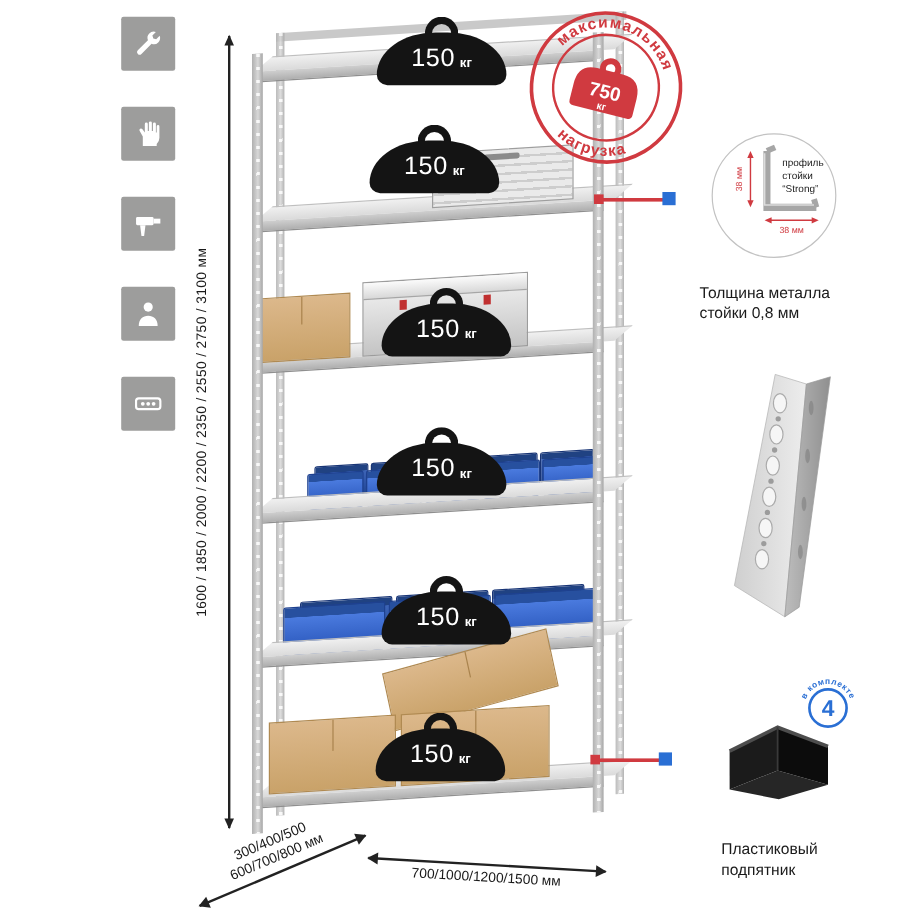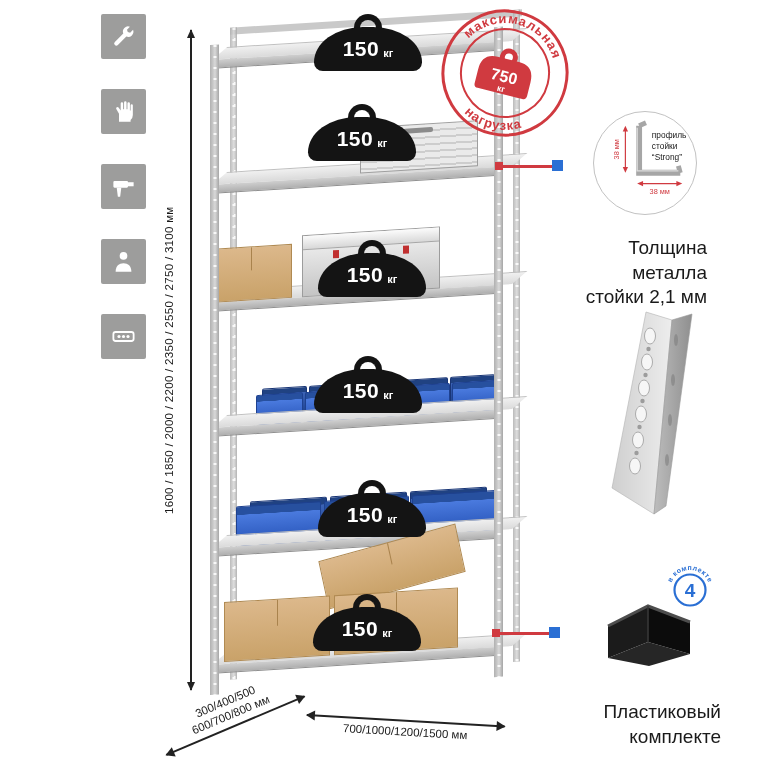--- a/index.html
+++ b/index.html
@@ -51,37 +51,37 @@
   .bin { position:absolute; border-radius:2px; border:1px solid #1e4190;
          background:linear-gradient(180deg,#27509f 0%,#27509f 20%,#4a7ade 21%,#3462c6 70%,#2a55ae 100%); }
   .bin.back { filter:brightness(.82); }
 
   
   .weight { position:absolute; width:108px; z-index:20; text-align:center; }
   .w-handle { width:28px; height:15px; border:6px solid #141414; border-bottom:none;
               border-radius:14px 14px 0 0; margin:0 auto -2px; }
   .w-body { height:44px; background:#141414; border-radius:50px 50px 9px 9px / 36px 36px 9px 9px;
             display:flex; align-items:center; justify-content:center; gap:4px; color:#fff; }
-  .w-num { font-size:21px; font-weight:bold; letter-spacing:.5px; }
+  .w-num { font-size:21px; font-weight:normal; letter-spacing:.5px; }
   .w-unit { font-size:11px; font-weight:bold; margin-top:7px; }
 
   
   .stamp { position:absolute; left:440px; top:8px; width:130px; height:130px; transform:rotate(14deg); z-index:30; }
   .stamp svg { font-family:inherit; }
   .arc-text { font-size:13px; font-weight:bold; fill:#d03a40; letter-spacing:1px; }
 
   
   .callout-line { position:absolute; height:3px; background:#d03a40; z-index:15; }
   .sq-red  { position:absolute; width:8px;  height:8px;  background:#d03a40; z-index:16; }
   .sq-blue { position:absolute; width:11px; height:11px; background:#2a6fd4; z-index:16; }
 
   
   .detail-circle { position:absolute; left:593px; top:111px; width:104px; height:104px; background:#fff;
                    border:1px solid #c2c2c2; border-radius:50%; z-index:10; }
-  .caption { position:absolute; text-align:right; font-size:19px; line-height:1.3; }
+  .caption { position:absolute; text-align:left; font-size:13px; line-height:1.3; }
   .svg-abs { position:absolute; }
 
   
   .depth-dim { position:absolute; left:166px; top:754px; width:150px; transform:rotate(-23deg); transform-origin:0 0; }
   .width-dim { position:absolute; left:307px; top:714px; width:198px; transform:rotate(3.3deg); transform-origin:0 0; }
   .dim-line { position:relative; height:2px; background:#222; }
   .dim-line::before { content:""; position:absolute; left:-1px; top:-4px;
                       border-top:5px solid transparent; border-bottom:5px solid transparent; border-right:9px solid #222; }
   .dim-line::after  { content:""; position:absolute; right:-1px; top:-4px;
                       border-top:5px solid transparent; border-bottom:5px solid transparent; border-left:9px solid #222; }
@@ -270,21 +270,21 @@
       <polygon points="44,73 50,70.3 50,75.7" fill="#d03a40"></polygon>
       <polygon points="90,73 84,70.3 84,75.7" fill="#d03a40"></polygon>
       <text x="67" y="84" font-size="7.5" fill="#d03a40" text-anchor="middle">38 мм</text>
       <text x="59" y="27" font-size="8.5" fill="#1a1a1a">профиль</text>
       <text x="59" y="38" font-size="8.5" fill="#1a1a1a">стойки</text>
       <text x="59" y="49" font-size="8.5" fill="#1a1a1a">“Strong”</text>
     </svg>
   </div>
   <div class="caption" style="left:583px; top:236px; width:124px">
     <div>Толщина металла</div>
-    <div>стойки 2,1 мм</div>
+    <div>стойки 0,8 мм</div>
   </div>
 
   <svg class="svg-abs" style="left:592px; top:310px" width="110" height="215" viewBox="0 0 110 215">
     <defs>
       <linearGradient id="pg1" x1="0" y1="0" x2="1" y2="0">
         <stop offset="0" stop-color="#cfcfcf"></stop>
           <stop offset="1" stop-color="#ededed"></stop>
       </linearGradient>
       <linearGradient id="pg2" x1="0" y1="0" x2="1" y2="0">
         <stop offset="0" stop-color="#bdbdbd"></stop>
@@ -320,21 +320,21 @@
   <svg class="svg-abs" style="left:662px; top:560px; z-index:25" width="56" height="56" viewBox="0 0 56 56">
     <defs>
         <path id="bArc" d="M8 30 A20 20 0 1 1 48 30"></path>
       </defs>
     <circle cx="28" cy="30" r="15.5" fill="#fff" stroke="#2a6fd4" stroke-width="2.2"></circle>
     <text x="28" y="37" text-anchor="middle" font-size="19" font-weight="bold" fill="#2a6fd4">4</text>
     <text font-size="7" fill="#2a6fd4" font-weight="bold" letter-spacing="0.5"><textPath href="#bArc" startOffset="50%" text-anchor="middle">в комплекте</textPath></text>
   </svg>
   <div class="caption" style="left:601px; top:700px; width:120px">
     <div>Пластиковый</div>
-    <div>комплекте</div>
+    <div>подпятник</div>
   </div>
 
   <div class="depth-dim">
     <div class="depth-labels">
       <div>300/400/500</div>
       <div>600/700/800 мм</div>
     </div>
     <div class="dim-line"></div>
   </div>
 

